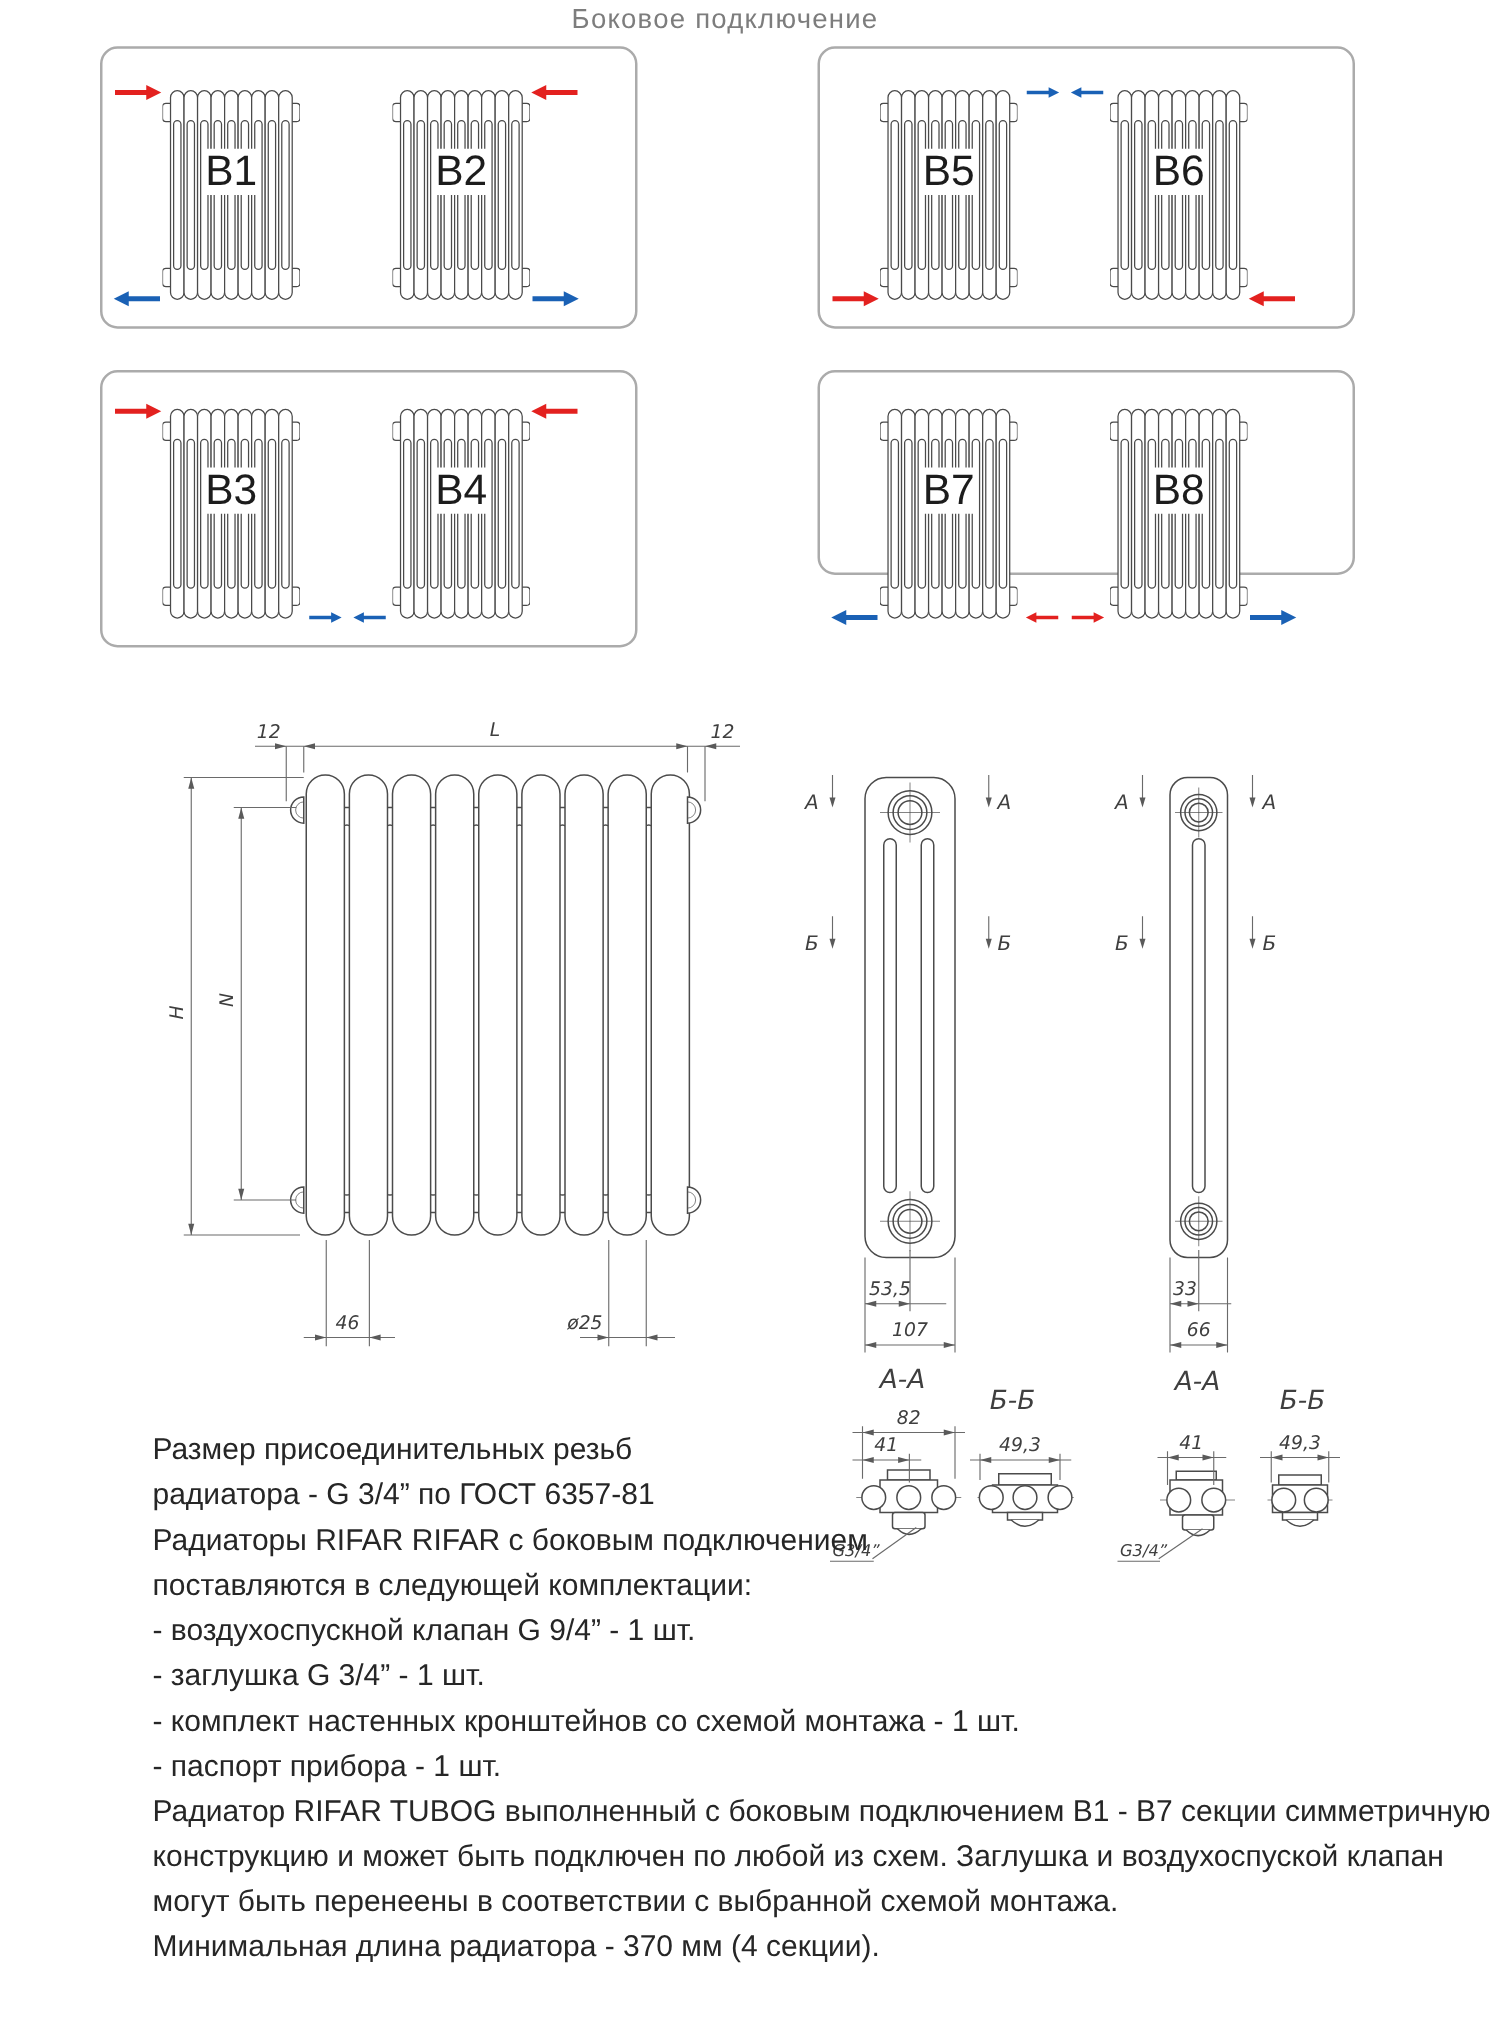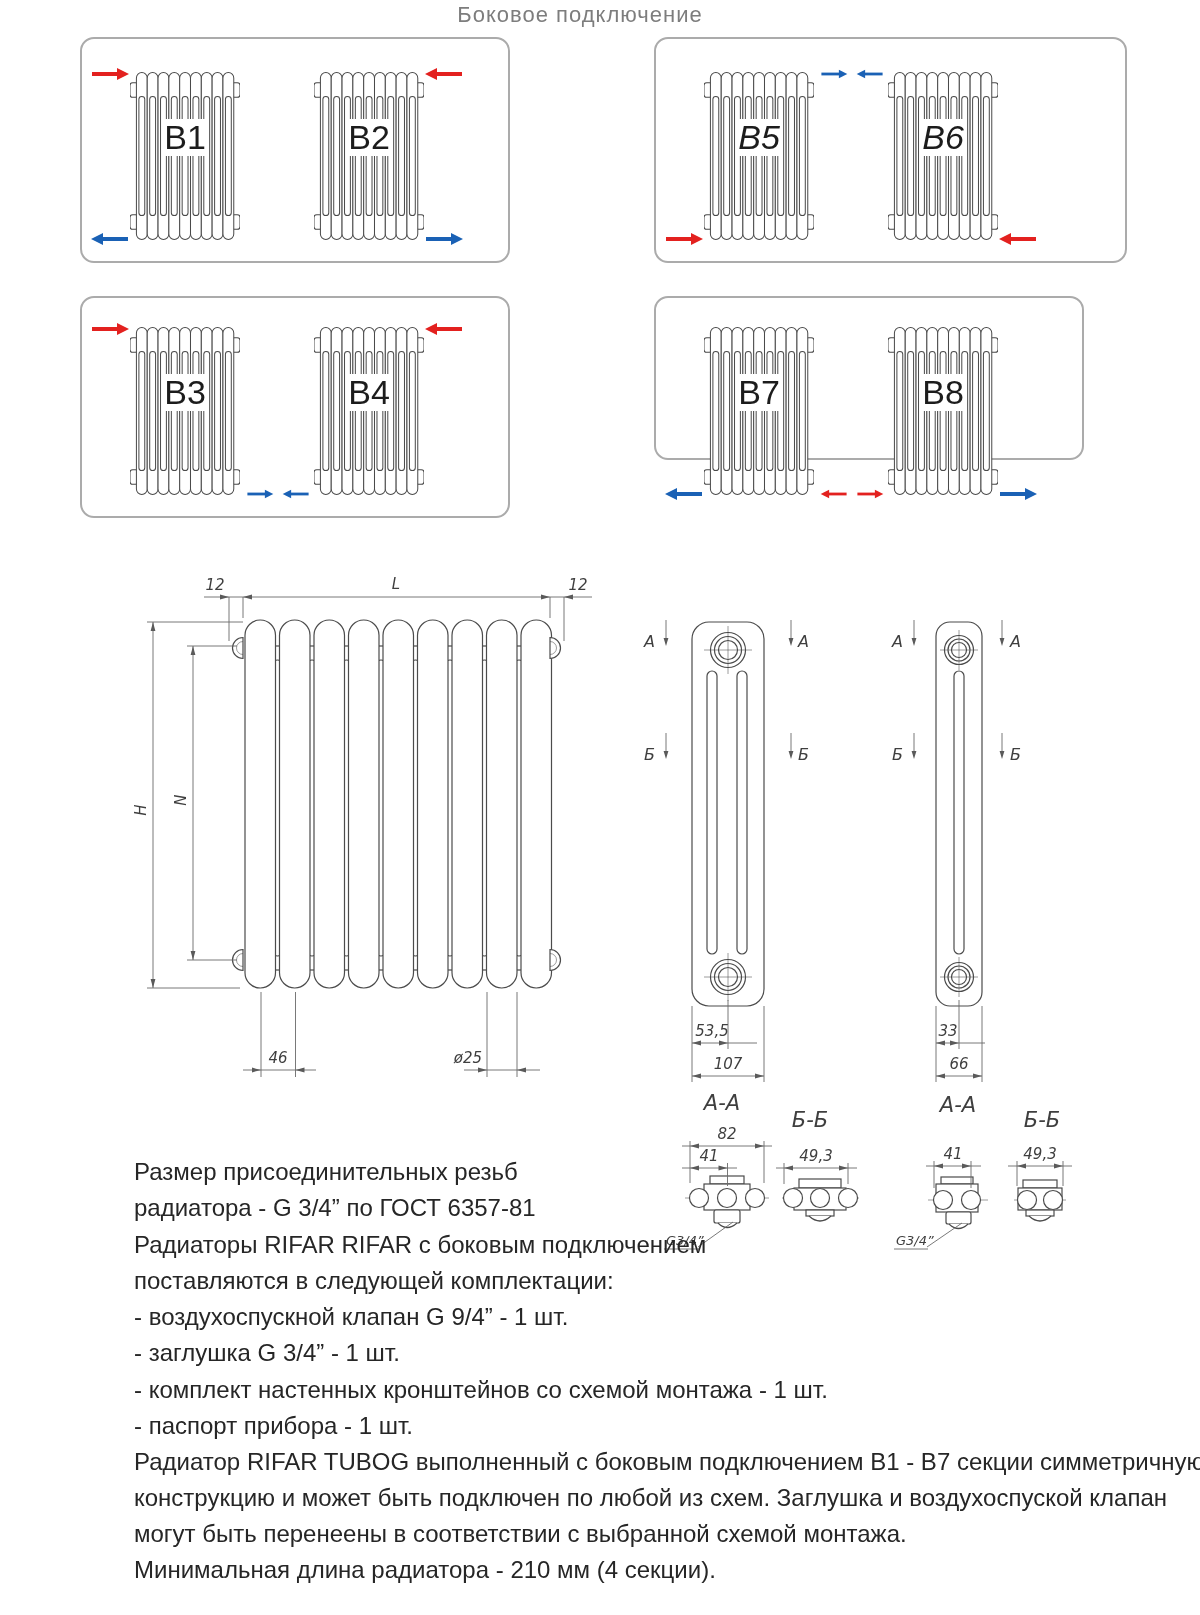--- a/index.html
+++ b/index.html
@@ -22,21 +22,21 @@
   .tech{position:absolute;left:100px;top:545px;width:1060px;height:715px;}
   .tech .body{fill:#fff;stroke:#4b4b4b;stroke-width:1.2;}
   .tech .thin{stroke:#4b4b4b;stroke-width:0.55;fill:none;}
   .tech .dimline{stroke:#6a6a6a;stroke-width:0.9;fill:none;}
   .tech .dimarr{fill:#5a5a5a;stroke:none;}
   .tech text{font-family:"DejaVu Sans",sans-serif;font-style:italic;fill:#3f3f3f;}
   .tech .dim{font-size:15px;}
   .tech .mk{font-size:16px;}
   .tech .seclabel{font-size:21px;}
   .tech .thr{font-size:13px;}
-  .notes p{position:absolute;left:122px;margin:12px;font-size:24px;color:var(--text,#262626);
+  .notes p{position:absolute;left:122px;margin:0;font-size:24px;color:var(--text,#262626);
            white-space:nowrap;}
 </style>
 </head>
 <body>
 
 <div class="page">
 
   <svg width="0" height="0" style="position:absolute" aria-hidden="true">
     <defs>
         <g id="radsym" class="radsym">
@@ -92,21 +92,21 @@
     <svg class="arrow red left" style="left:342px;top:28px;" viewBox="0 0 40 14">
         <line x1="2" y1="7" x2="28" y2="7" stroke="currentColor" stroke-width="4"></line>
         <polygon points="27,1 39,7 27,13" fill="currentColor"></polygon>
       </svg>
     <svg class="arrow blue right" style="left:342px;top:193px;" viewBox="0 0 40 14">
         <line x1="2" y1="7" x2="28" y2="7" stroke="currentColor" stroke-width="4"></line>
         <polygon points="27,1 39,7 27,13" fill="currentColor"></polygon>
       </svg>
   </div>
 
-  <div class="scheme-box" style="left:654px;top:37px;width:473px;height:226px;font-style:italic;">
+  <div class="scheme-box" style="left:654px;top:37px;width:430px;height:226px;">
     <div class="rad-wrap" style="left:48px;top:24px;">
       <svg class="rad" viewBox="0 0 120 186">
           <use href="#radsym"></use>
         </svg>
       <div class="rad-label">B5</div>
     </div>
     <div class="rad-wrap" style="left:232px;top:24px;">
       <svg class="rad" viewBox="0 0 120 186">
           <use href="#radsym"></use>
         </svg>
@@ -461,16 +461,16 @@
     <p style="top:1182px">радиатора - G 3/4” по ГОСТ 6357-81</p>
     <p style="top:1219px">Радиаторы RIFAR RIFAR с боковым подключением</p>
     <p style="top:1255px">поставляются в следующей комплектации:</p>
     <p style="top:1291px">- воздухоспускной клапан G 9/4” - 1 шт.</p>
     <p style="top:1327px">- заглушка G 3/4” - 1 шт.</p>
     <p style="top:1364px">- комплект настенных кронштейнов со схемой монтажа - 1 шт.</p>
     <p style="top:1400px">- паспорт прибора - 1 шт.</p>
     <p style="top:1436px">Радиатор RIFAR TUBOG выполненный с боковым подключением B1 - B7 секции симметричную</p>
     <p style="top:1472px">конструкцию и может быть подключен по любой из схем. Заглушка и воздухоспуской клапан</p>
     <p style="top:1508px">могут быть перенеены в соответствии с выбранной схемой монтажа.</p>
-    <p style="top:1544px">Минимальная длина радиатора - 210 мм (4 секции).</p>
+    <p style="top:1544px">Минимальная длина радиатора - 370 мм (4 секции).</p>
   </div>
 
 </div>
 
 </body></html>

